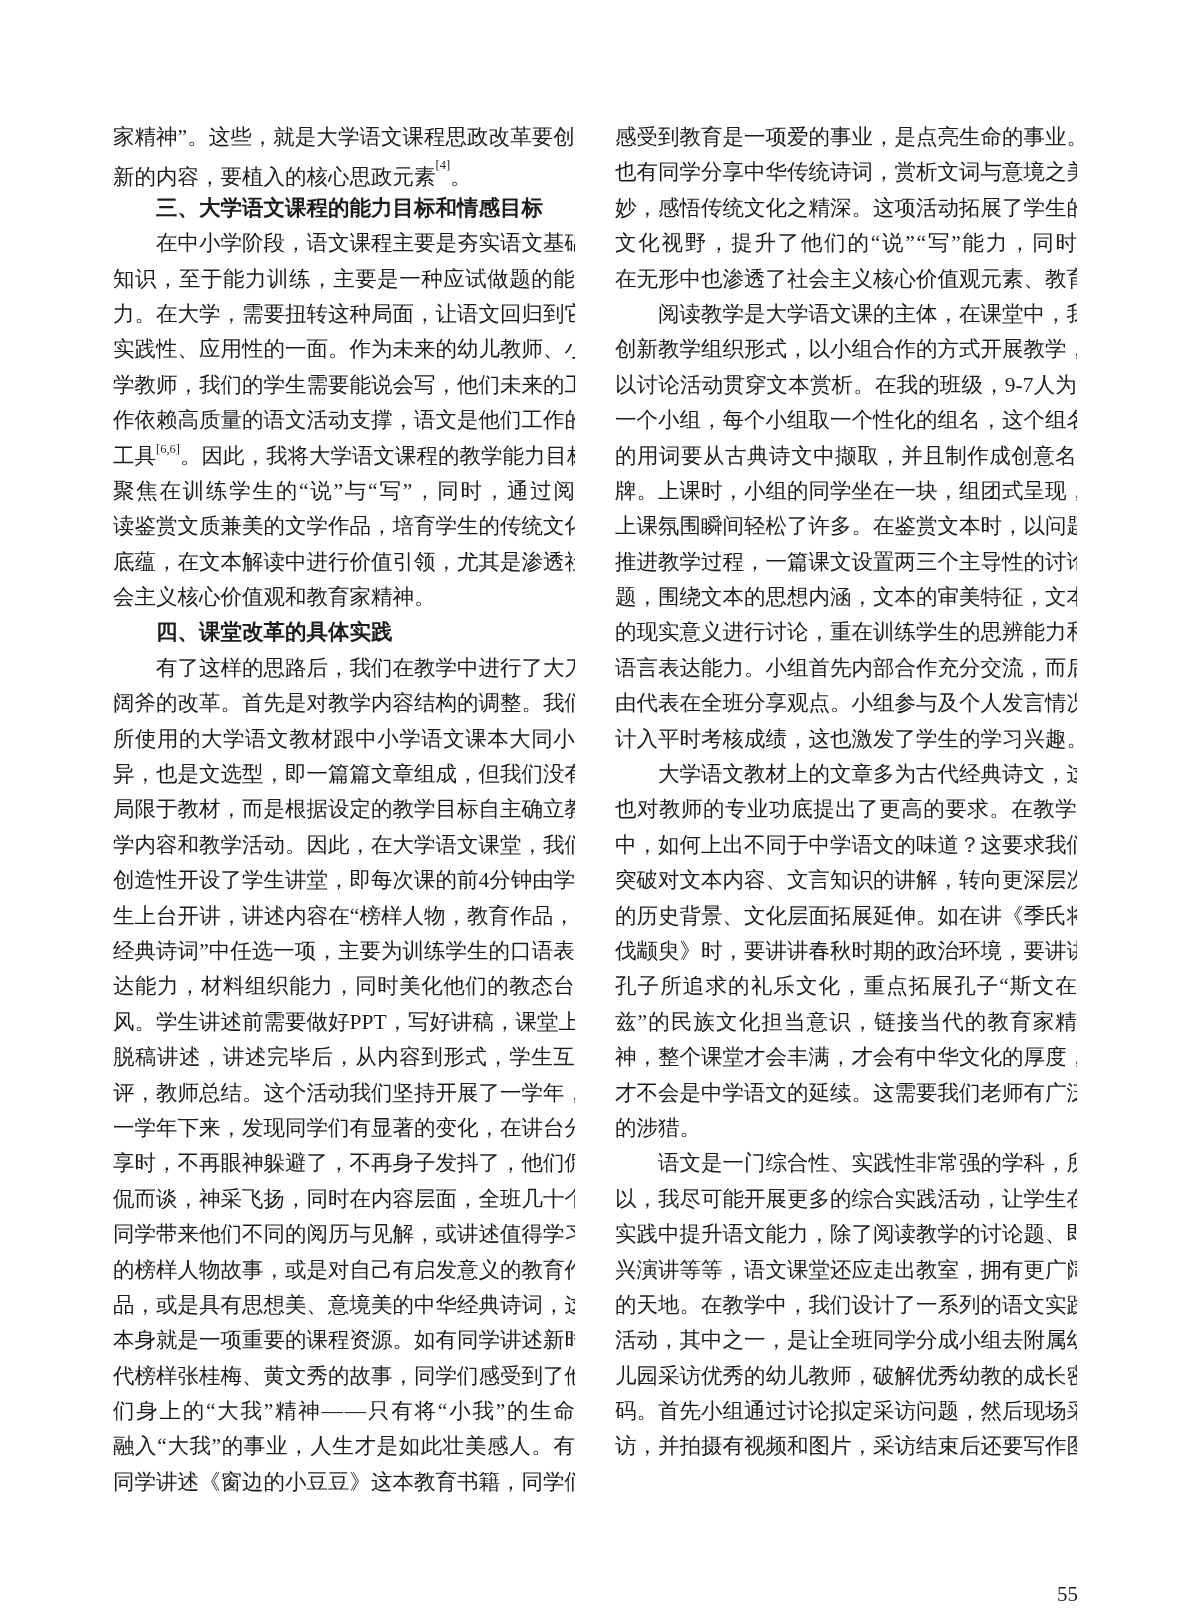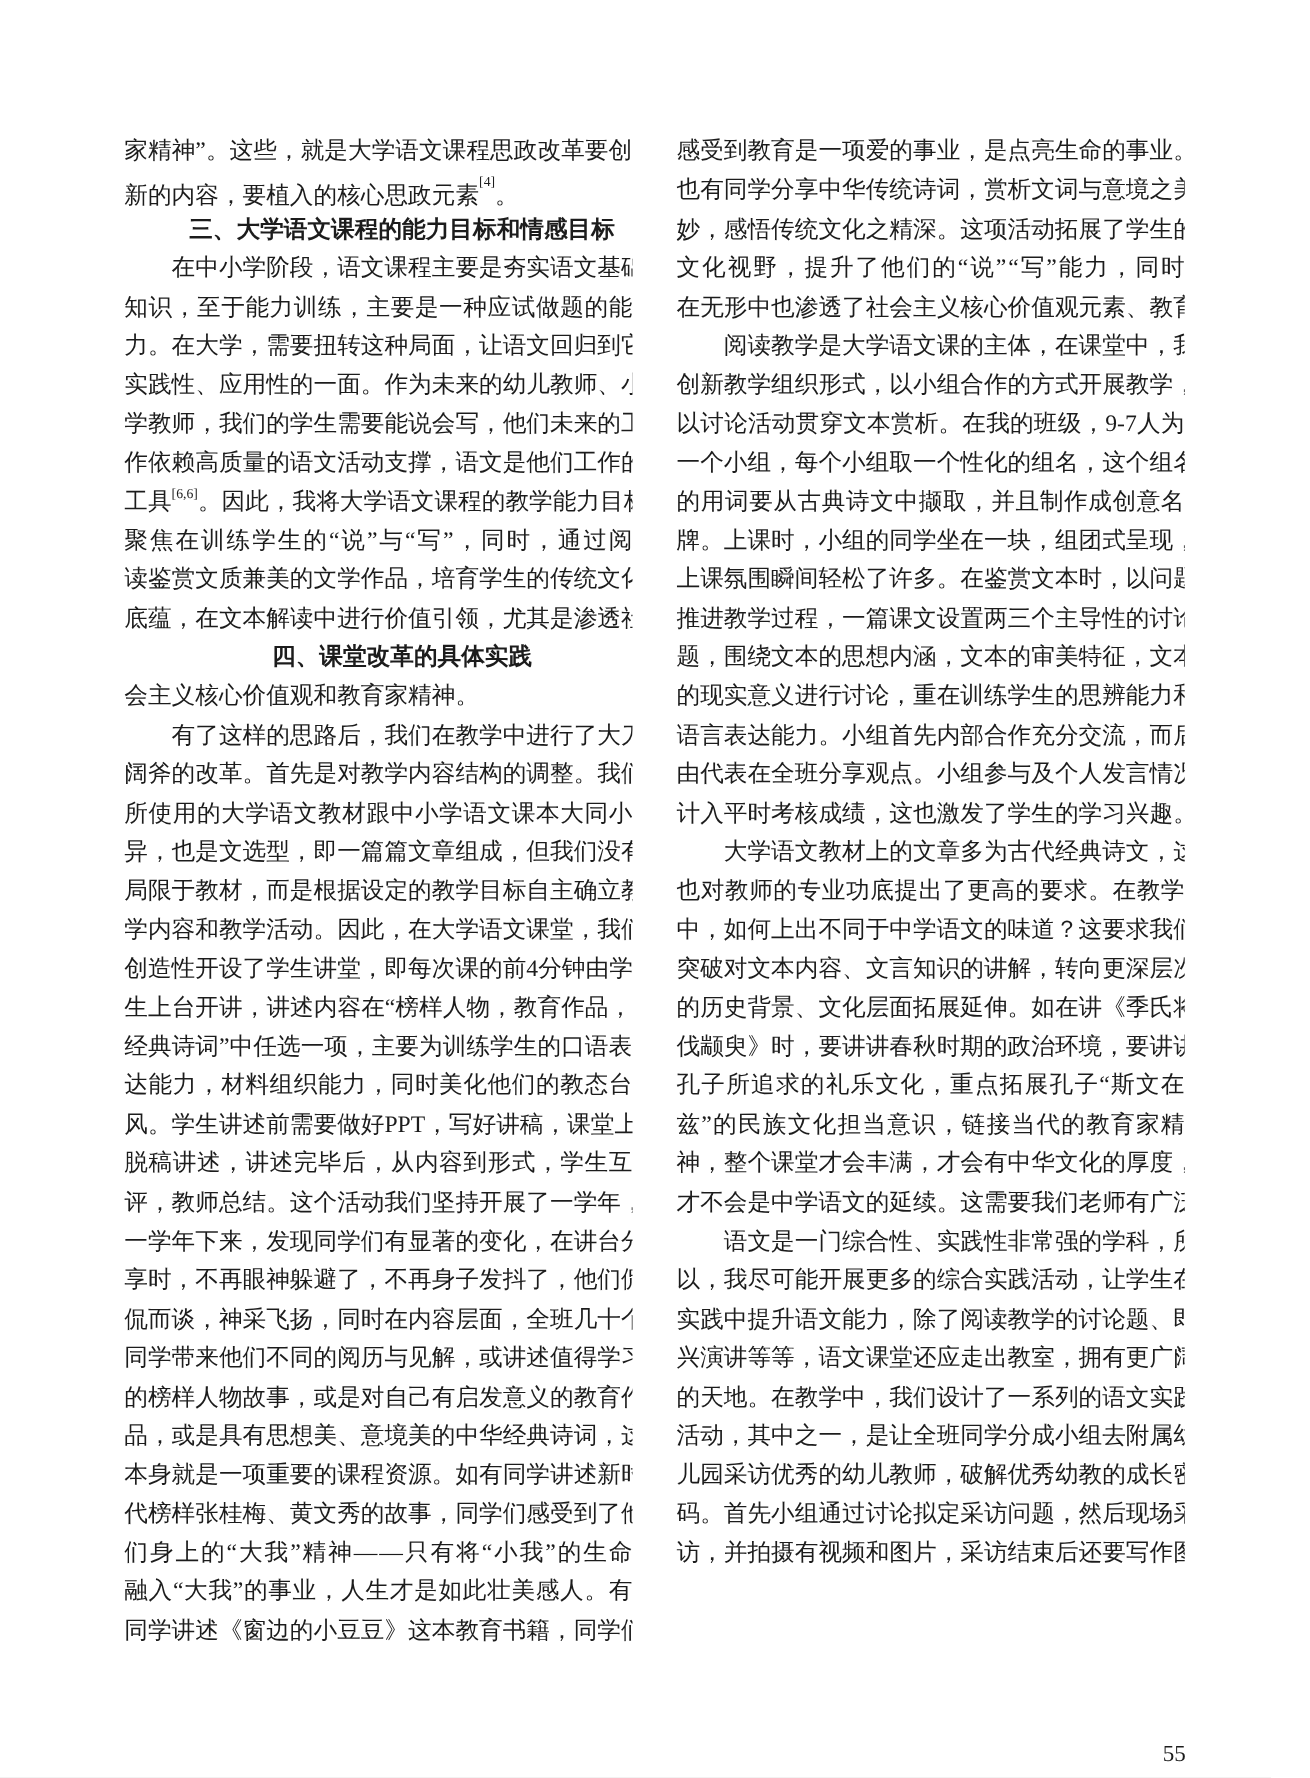--- a/index.html
+++ b/index.html
@@ -35,21 +35,20 @@
     justify-content: space-between;
     overflow: hidden;
     letter-spacing: 0;
   }
   .line.nofill {
     display: block;
     white-space: nowrap;
   }
   .line.indent {
     padding-left: 43px;
-    text-align: center;
   }
   .line.heading {
     font-family: "Liberation Sans", sans-serif;
     font-weight: 700;
   }
   .line sup {
     font-size: 12.5px;
     line-height: 35.4px;
     position: relative;
     top: -7px;
@@ -325,22 +324,22 @@
           <span>引</span>
           <span>领</span>
           <span>，</span>
           <span>尤</span>
           <span>其</span>
           <span>是</span>
           <span>渗</span>
           <span>透</span>
           <span>社</span>
         </div>
+        <div class="line nofill">会主义核心价值观和教育家精神。</div>
         <div class="line heading indent nofill">四、课堂改革的具体实践</div>
-        <div class="line nofill">会主义核心价值观和教育家精神。</div>
         <div class="line indent">
           <span>有</span>
           <span>了</span>
           <span>这</span>
           <span>样</span>
           <span>的</span>
           <span>思</span>
           <span>路</span>
           <span>后</span>
           <span>，</span>
@@ -1562,20 +1561,21 @@
           <span>需</span>
           <span>要</span>
           <span>我</span>
           <span>们</span>
           <span>老</span>
           <span>师</span>
           <span>有</span>
           <span>广</span>
           <span>泛</span>
         </div>
+        <div class="line nofill">的涉猎。</div>
         <div class="line indent">
           <span>语</span>
           <span>文</span>
           <span>是</span>
           <span>一</span>
           <span>门</span>
           <span>综</span>
           <span>合</span>
           <span>性</span>
           <span>、</span>

